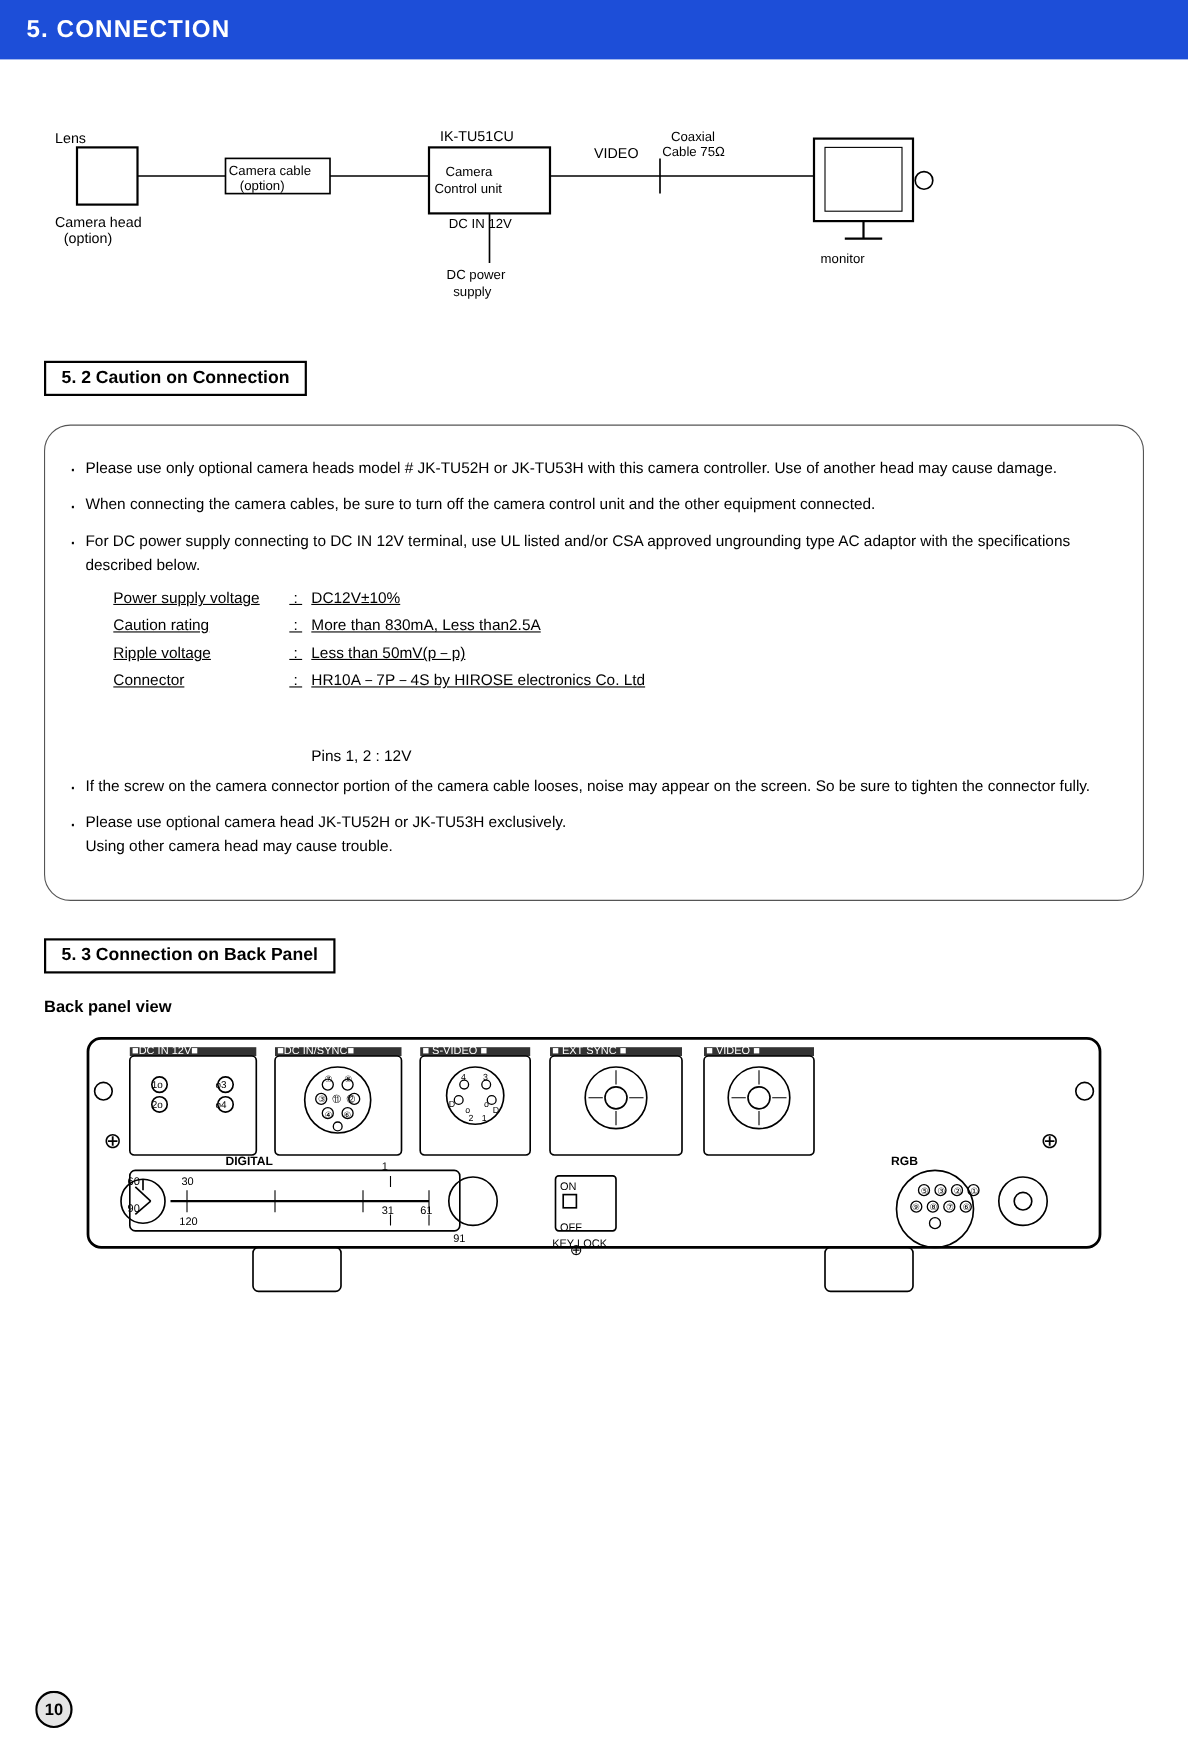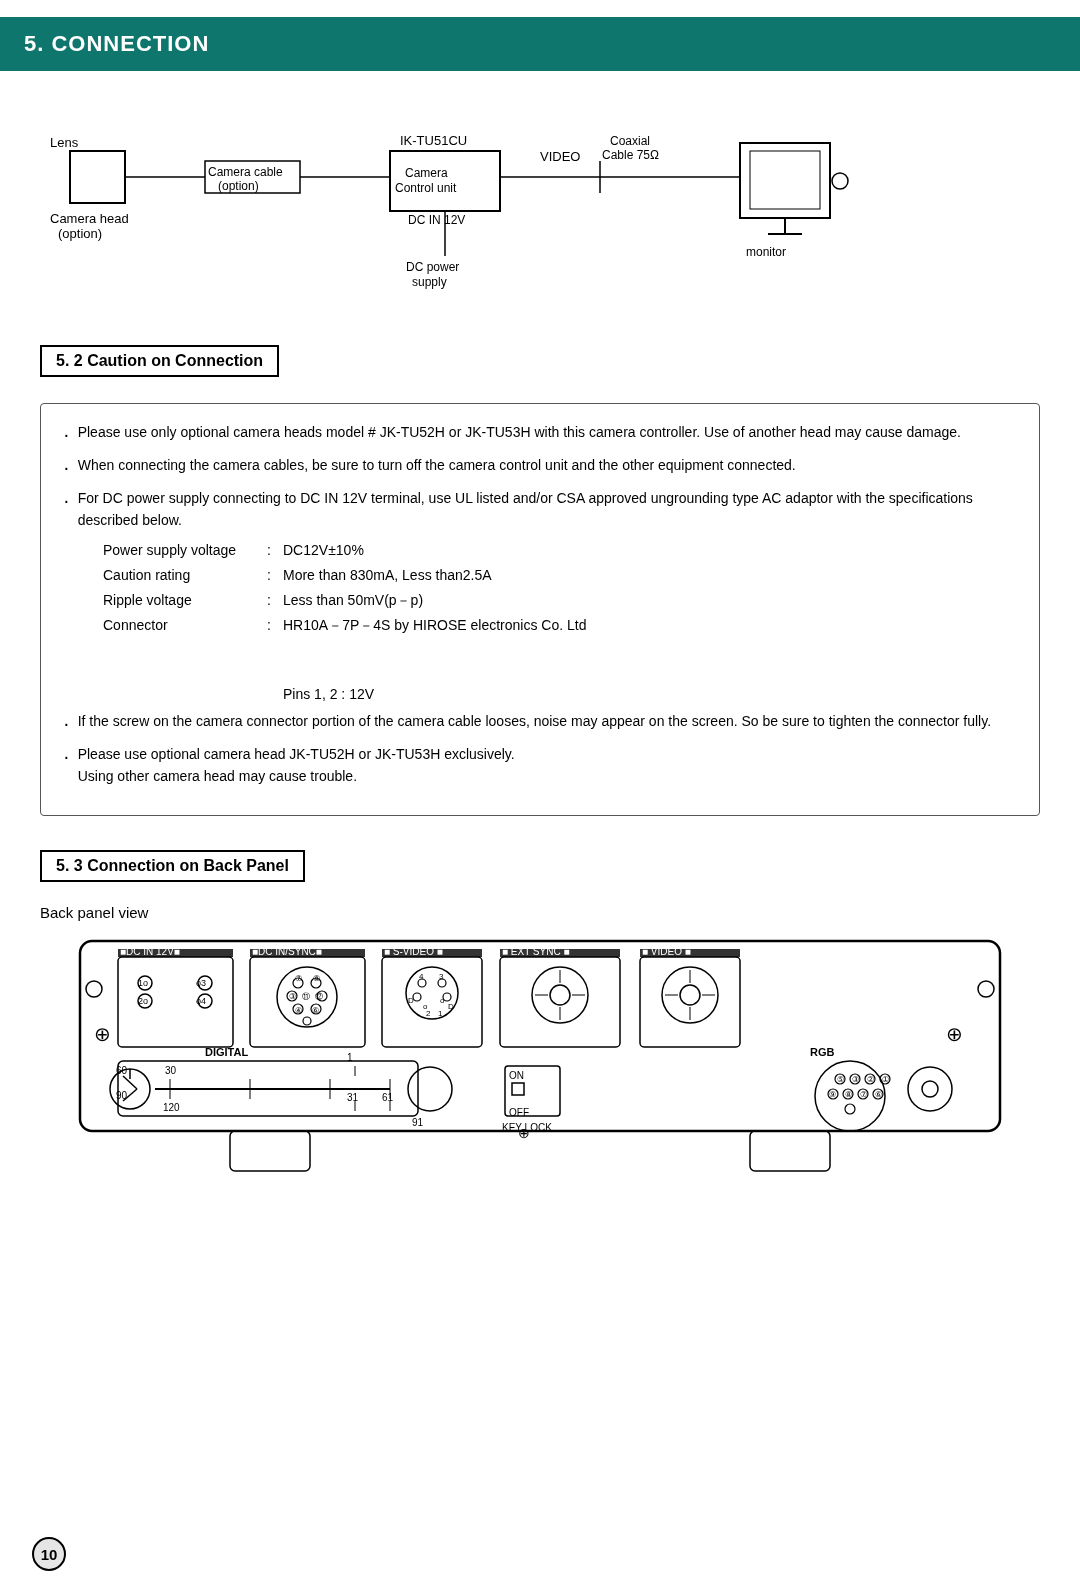--- a/index.html
+++ b/index.html
@@ -8,27 +8,26 @@
       font-family: Arial, Helvetica, sans-serif;
       font-size: 14px;
       color: #000;
       width: 1080px;
       min-height: 1595px;
       padding: 0;
     }
 
     
     .page-header {
-      background: #0f766e;
+      background: #1d4ed8;
       color: #fff;
       font-size: 22px;
       font-weight: bold;
       padding: 14px 24px;
       letter-spacing: 1px;
-      margin-top: 17px;
     }
 
     .page-content {
       padding: 20px 40px 30px 40px;
     }
 
     
     .section-header {
       border: 2px solid #000;
       display: inline-block;
@@ -42,22 +41,22 @@
     
     .diagram-area {
       margin: 10px 0 24px 0;
       position: relative;
       height: 210px;
     }
 
     
     .caution-box {
       border: 1.5px solid #555;
-      border-radius: 4px;
-      padding: 18px 22px;
+      border-radius: 24px;
+      padding: 28px 22px;
       margin-bottom: 24px;
       margin-top: 8px;
     }
 
     .caution-box .bullet {
       display: flex;
       align-items: flex-start;
       margin-bottom: 9px;
       line-height: 1.55;
     }
@@ -69,20 +68,21 @@
       flex-shrink: 0;
     }
 
     .specs-table {
       margin: 6px 0 6px 40px;
     }
     .specs-row {
       display: flex;
       margin-bottom: 4px;
       line-height: 1.5;
+      text-decoration: underline;
     }
     .specs-label {
       min-width: 160px;
       font-size: 14px;
     }
     .specs-colon {
       min-width: 20px;
     }
     .specs-value {
       font-size: 14px;
@@ -90,21 +90,21 @@
     .specs-indent {
       margin-left: 180px;
       margin-bottom: 2px;
       font-size: 14px;
       line-height: 1.5;
       margin-top: 48px;
     }
 
     
     .back-panel-label {
-      font-weight: normal;
+      font-weight: bold;
       font-size: 15px;
       margin-bottom: 10px;
       margin-top: 4px;
     }
 
     
     .back-panel-container {
       margin: 0 auto;
       display: flex;
       justify-content: center;

